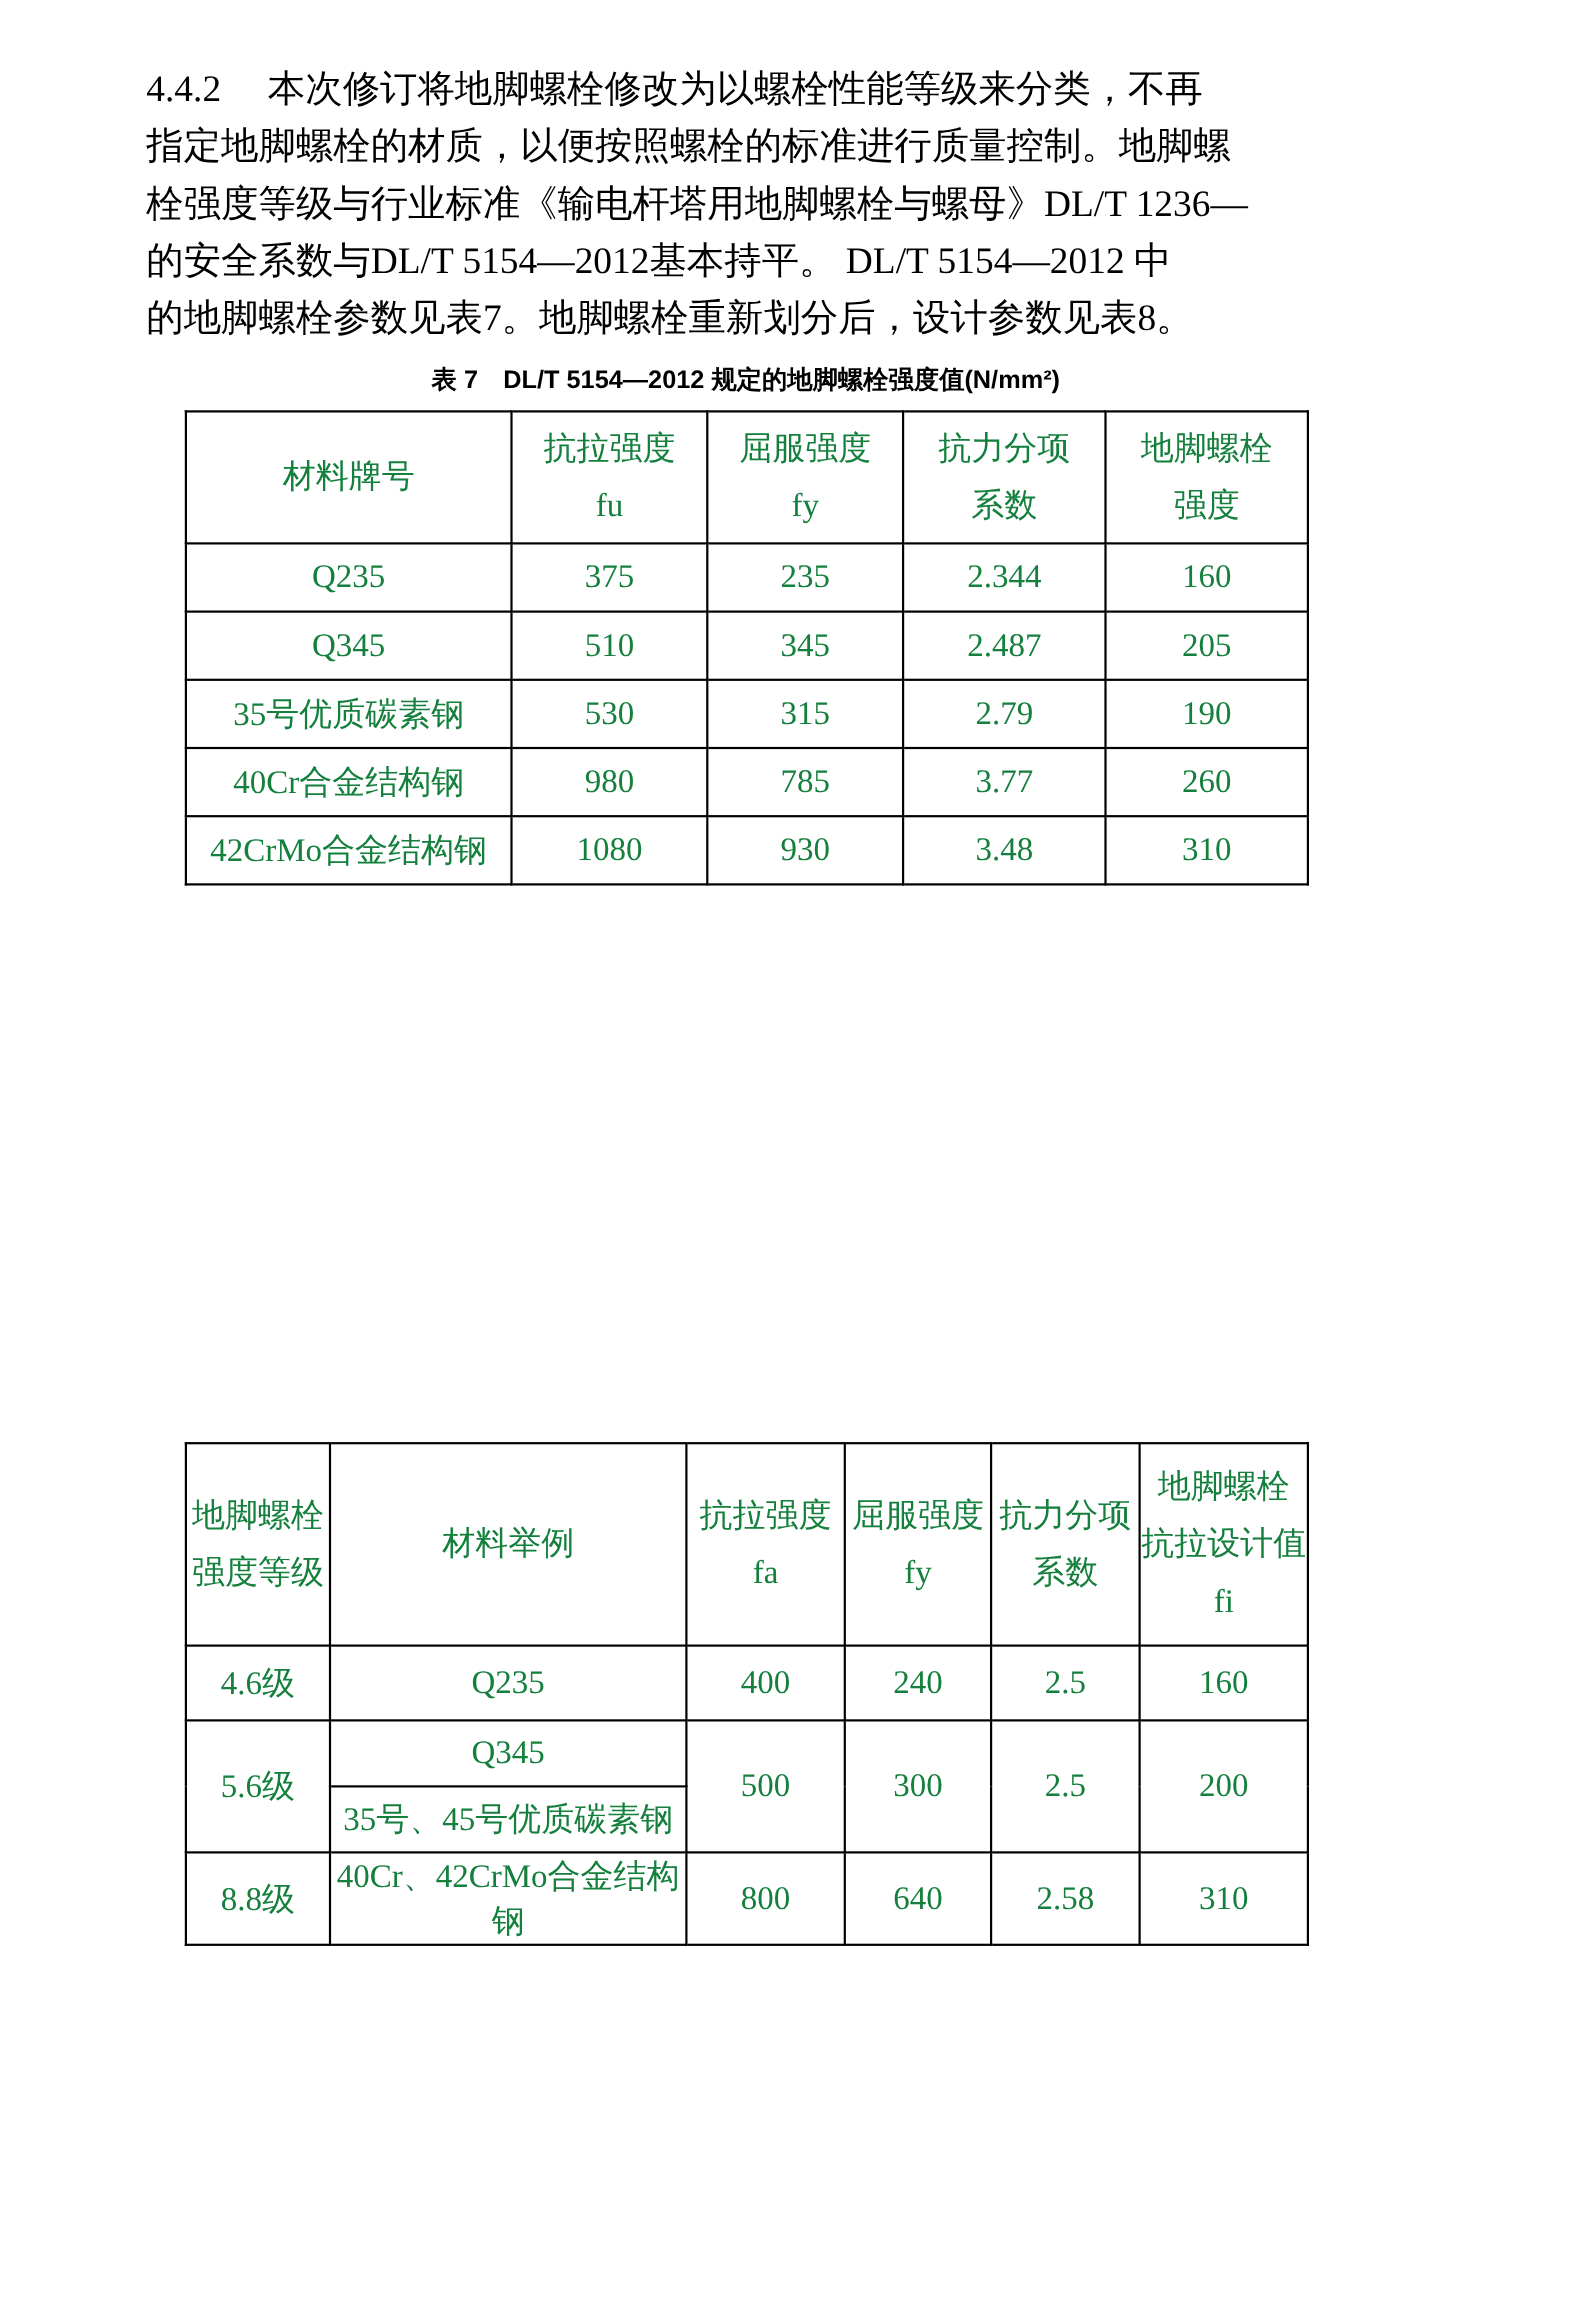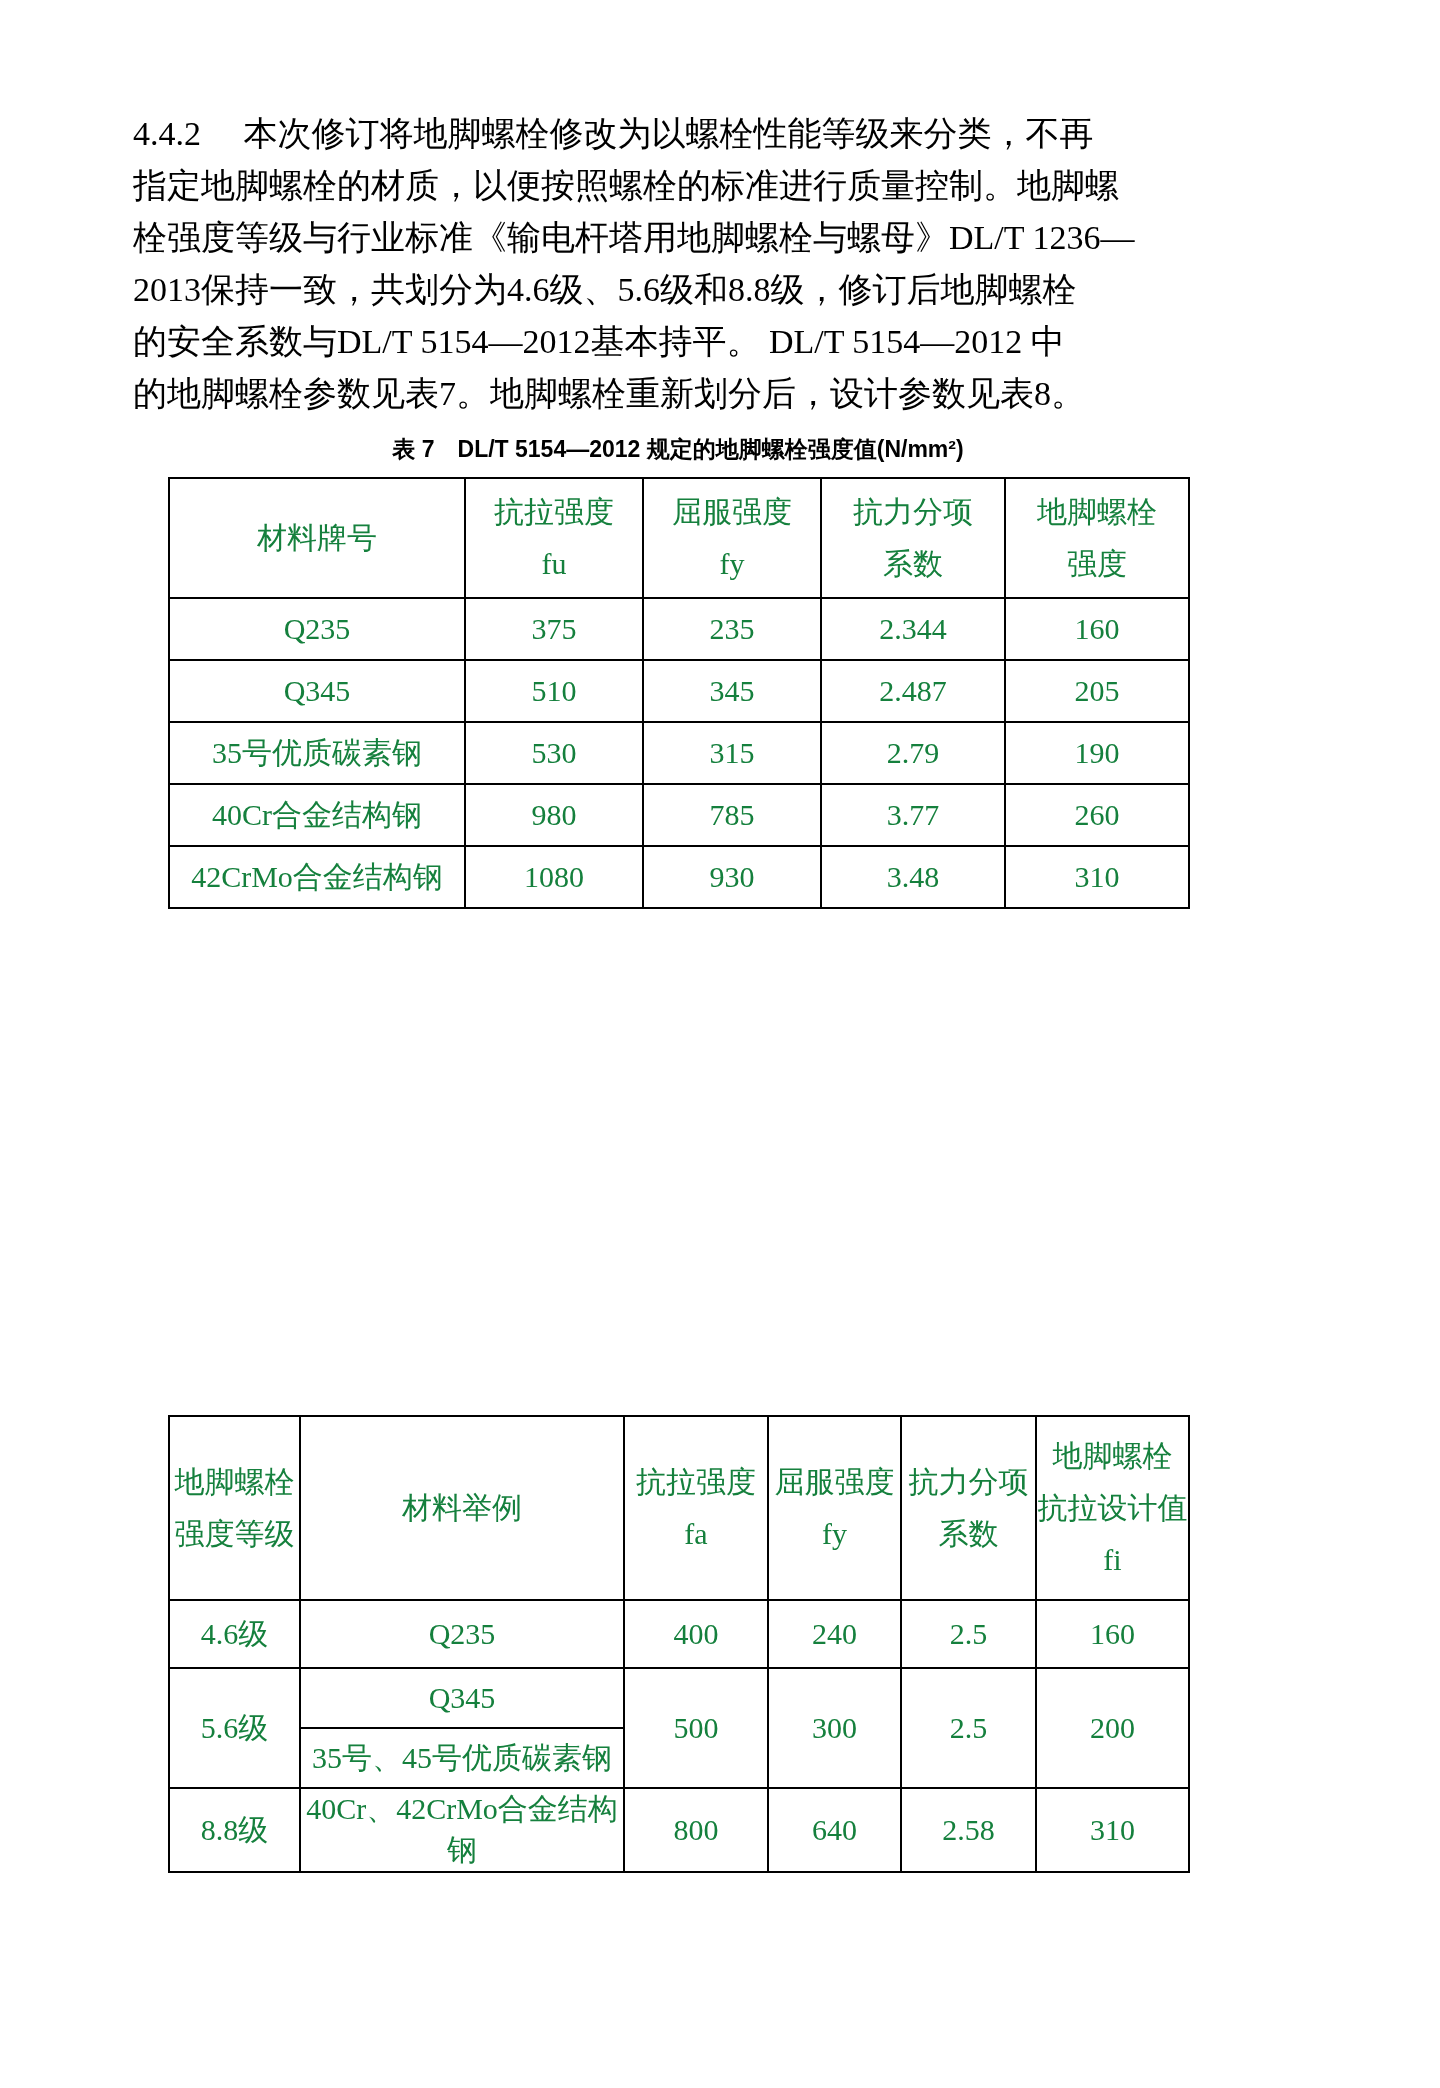--- a/index.html
+++ b/index.html
@@ -12,21 +12,21 @@
     width: 1440px;
     height: 2088px;
     background: #ffffff;
     color: #000000;
     font-family: "Liberation Serif", "DejaVu Serif", serif;
     overflow: hidden;
     box-sizing: border-box;
   }
   .para {
     margin: 0;
-    padding-top: 108px;
+    padding-top: 56px;
     margin-left: 133px;
     width: 1012px;
   }
   .pline {
     display: block;
     font-size: 34px;
     line-height: 52px;
     white-space: nowrap;
     color: #000000;
   }
@@ -69,21 +69,20 @@
 </style>
 </head>
 <body>
 
 <div class="page">
 
   <p class="para">
     <span class="pline">4.4.2　 本次修订将地脚螺栓修改为以螺栓性能等级来分类，不再</span>
     <span class="pline">指定地脚螺栓的材质，以便按照螺栓的标准进行质量控制。地脚螺</span>
     <span class="pline">栓强度等级与行业标准《输电杆塔用地脚螺栓与螺母》DL/T 1236—</span>
-    <span class="pline">2013保持一致，共划分为4.6级、5.6级和8.8级，修订后地脚螺栓</span>
     <span class="pline">的安全系数与DL/T 5154—2012基本持平。 DL/T 5154—2012 中</span>
     <span class="pline">的地脚螺栓参数见表7。地脚螺栓重新划分后，设计参数见表8。</span>
   </p>
 
   <div class="caption t7">表 7　DL/T 5154—2012 规定的地脚螺栓强度值(N/mm²)</div>
 
   <table class="grid" id="t7">
     <colgroup>
       <col style="width:296px">
         <col style="width:178px">

